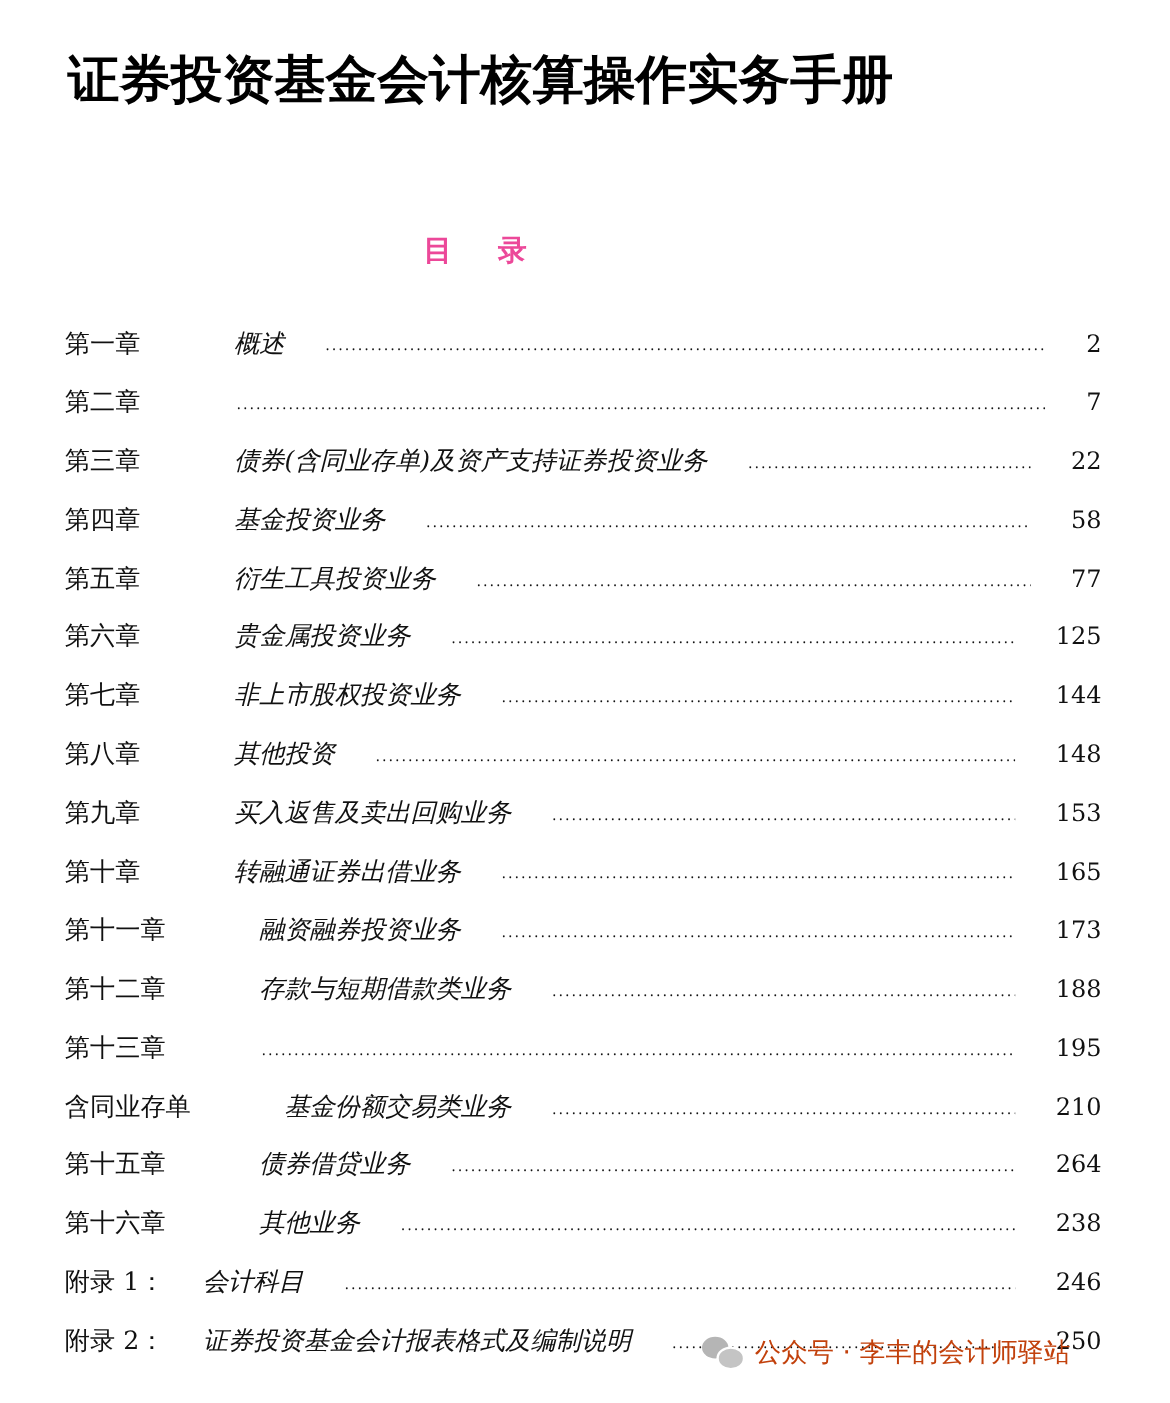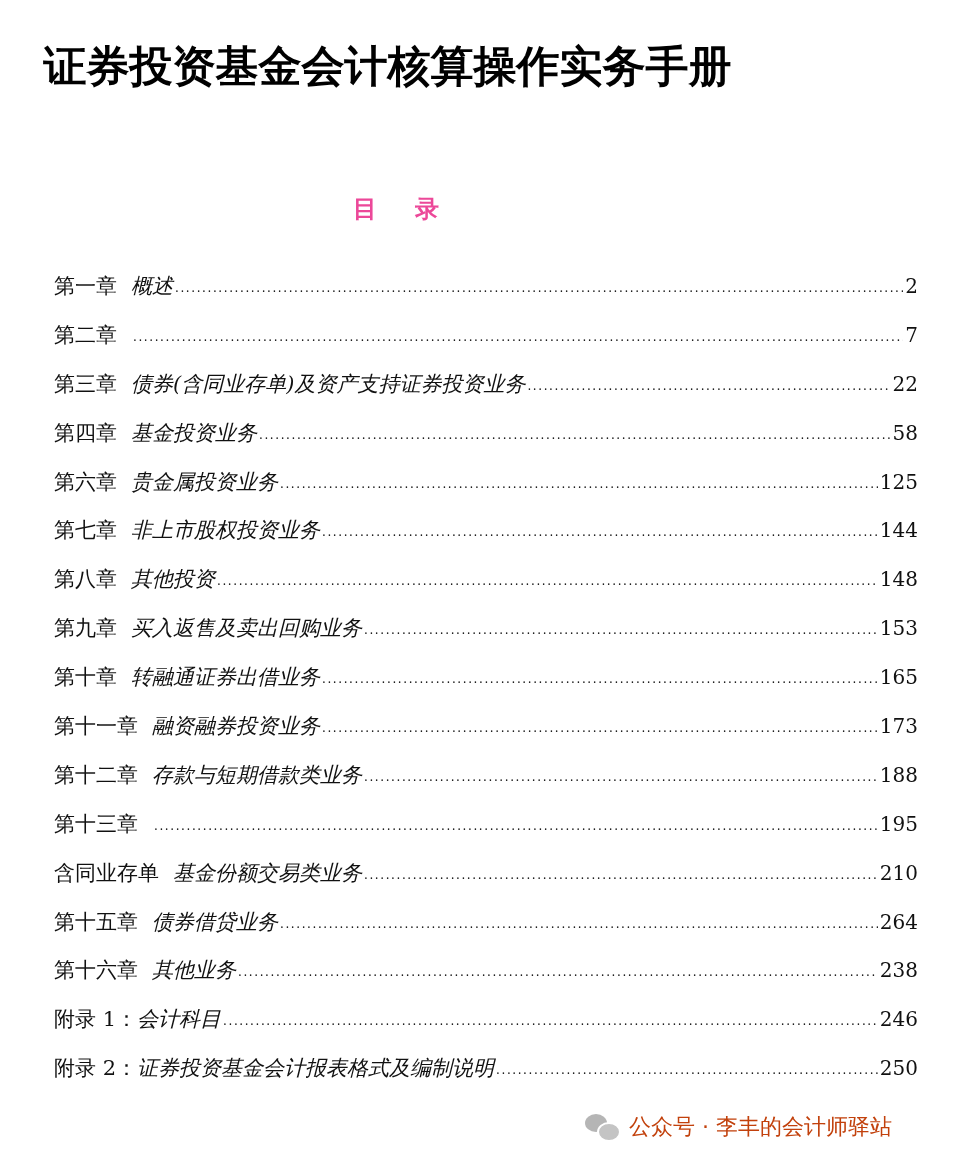--- a/index.html
+++ b/index.html
@@ -1,22 +1,22 @@
 <!DOCTYPE html>
 <html><head>
   <meta charset="utf-8">
   <style>
     html, body { margin: 0; padding: 0; background: #ffffff; }
     body { width: 975px; height: 1169px; position: relative; overflow: hidden; color: #111; font-family: "DejaVu Serif", "Liberation Serif", serif; }
-    .title { position: absolute; left: 0; top: 38px; width: 775px; text-align: center; font-family: "DejaVu Sans", "Liberation Sans", sans-serif; font-weight: bold; font-size: 43px; letter-spacing: 0px; color: #000; }
+    .title { position: absolute; left: 0; top: 38px; width: 775px; text-align: center; font-family: "DejaVu Sans", "Liberation Sans", sans-serif; font-weight: bold; font-size: 43px; letter-spacing: 0px; color: #000; padding-left: 13px; }
     .toc-heading { position: absolute; left: 0; top: 193px; width: 792px; text-align: center; font-family: "DejaVu Sans", sans-serif; font-weight: bold; font-size: 24px; color: #ec4899; }
     .toc-heading span { display: inline-block; }
     .toc-heading .gap { width: 38px; }
     .toc { position: absolute; left: 54px; top: 266px; width: 864px; }
-    .toc-row { display: flex; align-items: baseline; height: 48.9px; font-size: 21px; line-height: 40px; }
+    .toc-row { display: flex; align-items: baseline; height: 48.9px; font-size: 21px; line-height: 40px; gap: 32px; }
     .toc-chapter { white-space: nowrap; }
     .toc-sep { display: inline-block; width: 14px; }
     .toc-label { white-space: nowrap; font-style: italic; }
     .toc-leader { flex: 1; overflow: hidden; white-space: nowrap; margin: 0 2px; position: relative; top: -1px; }
     .toc-leader::after { content: "....................................................................................................................................................................................................................................................................................................................................................................................."; letter-spacing: 1.6px; font-size: 12px; }
     .toc-page { white-space: nowrap; font-family: "DejaVu Serif", serif; font-size: 20px; }
     .watermark { position: absolute; left: 585px; top: 1112px; display: flex; align-items: center; color: #c2410c; font-family: "DejaVu Sans", sans-serif; font-size: 22px; }
     .wm-icon { width: 36px; height: 30px; margin-right: 8px; position: relative; }
     .wm-icon .b1 { position: absolute; left: 0; top: 2px; width: 22px; height: 18px; border-radius: 50%; background: #b5b5b5; }
     .wm-icon .b2 { position: absolute; left: 12px; top: 10px; width: 20px; height: 16px; border-radius: 50%; background: #c4c4c4; border: 2px solid #fff; }
@@ -50,20 +50,27 @@
       <span class="toc-label">债券(含同业存单)及资产支持证券投资业务</span>
       <span class="toc-leader"></span>
       <span class="toc-page">22</span>
     </div>
   <div class="toc-row">
       <span class="toc-chapter">第四章</span>
       <span class="toc-sep"></span>
       <span class="toc-label">基金投资业务</span>
       <span class="toc-leader"></span>
       <span class="toc-page">58</span>
+    </div>
+  <div class="toc-row">
+      <span class="toc-chapter">第五章</span>
+      <span class="toc-sep"></span>
+      <span class="toc-label">衍生工具投资业务</span>
+      <span class="toc-leader"></span>
+      <span class="toc-page">77</span>
     </div>
   <div class="toc-row">
       <span class="toc-chapter">第六章</span>
       <span class="toc-sep"></span>
       <span class="toc-label">贵金属投资业务</span>
       <span class="toc-leader"></span>
       <span class="toc-page">125</span>
     </div>
   <div class="toc-row">
       <span class="toc-chapter">第七章</span>

